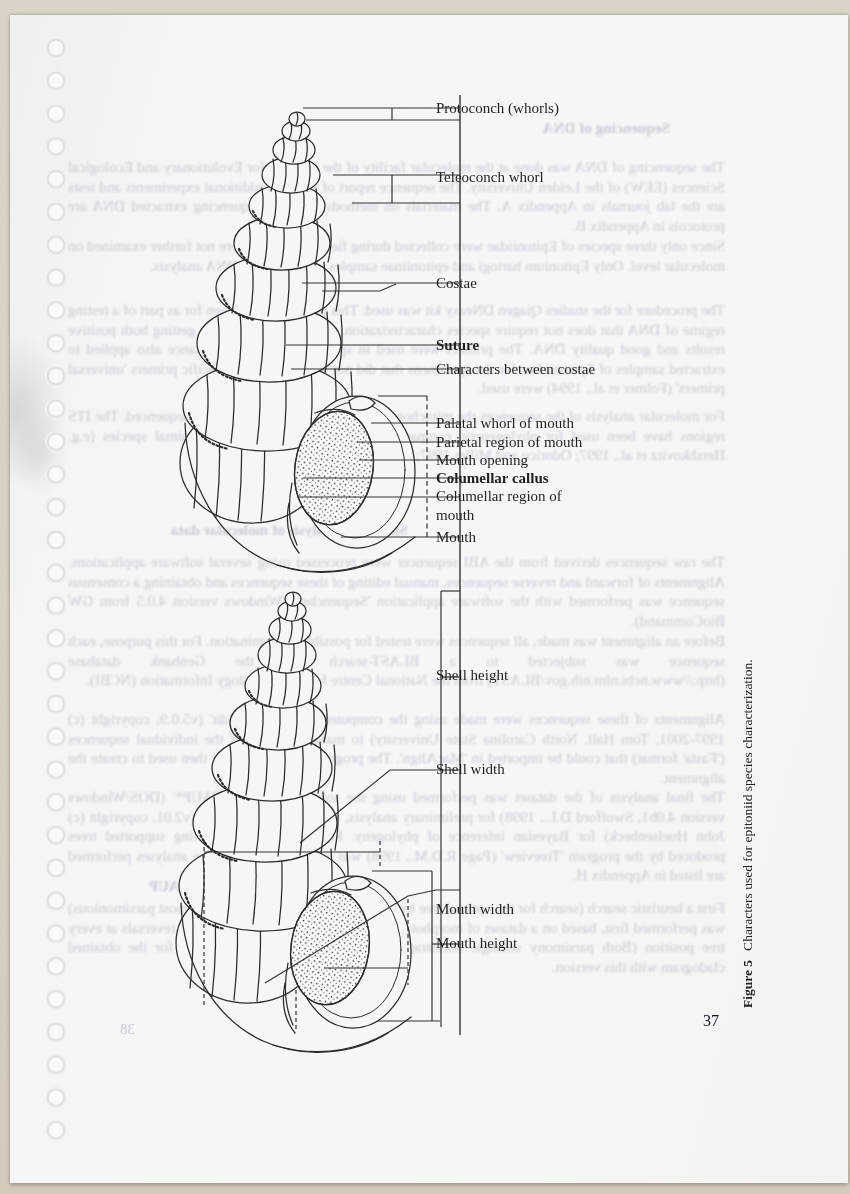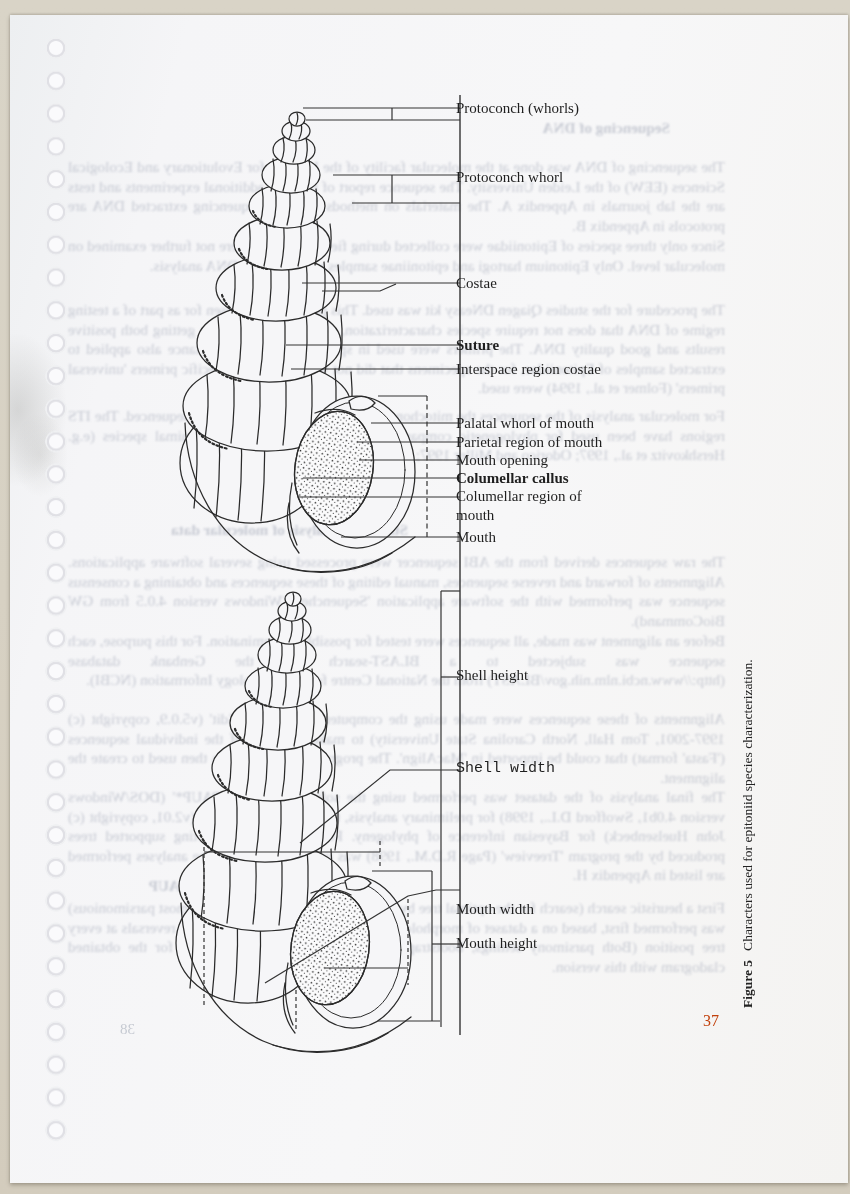--- a/index.html
+++ b/index.html
@@ -22,31 +22,31 @@
     background-size:24px 32.8px;background-repeat:repeat-y;
   }
   .bleed{
     position:absolute;z-index:1;color:#a9aebc;opacity:.6;
     font-size:15.2px;line-height:19.5px;text-align:justify;
     transform:scaleX(-1);filter:blur(1.05px);
   }
   .bleed.h{font-weight:bold;filter:blur(1.15px);text-align:left;}
   .figsvg{position:absolute;left:0;top:0;z-index:2;}
   .lbl{
-    position:absolute;left:456px;z-index:3;color:#1f1f1f;
+    position:absolute;left:436px;z-index:3;color:#1f1f1f;
     font-size:15px;line-height:18.5px;white-space:nowrap;
   }
   .lbl.wrap{white-space:normal;width:160px;}
   .caption{
     position:absolute;left:740px;top:1008px;z-index:3;
     transform:rotate(-90deg);transform-origin:0 0;
     font-size:13.5px;color:#222;white-space:nowrap;
   }
   .caption b{margin-right:9px;}
-  .pagenum{position:absolute;left:703px;top:1012px;z-index:3;font-size:16px;color:#c2410c;}
+  .pagenum{position:absolute;left:703px;top:1012px;z-index:3;font-size:16px;color:#0f172a;}
   .bleednum{
     position:absolute;left:120px;top:1021px;z-index:1;font-size:15px;color:#c6cad2;
     transform:scaleX(-1);filter:blur(.6px);
   }
 </style>
 </head>
 <body>
 
 <div class="paper"></div>
 <div class="holes"></div>
@@ -189,32 +189,32 @@
     <path d="M372,871 H432"></path>
       <path d="M432,871 V1021"></path>
       <path d="M378,1021 H440"></path>
     <path d="M432,944 H460"></path>
     <path d="M325,968 H408"></path>
     <path d="M296,990 V1030" stroke-dasharray="4 3"></path>
   </g>
 </svg>
 
 <div class="lbl" style="top:99px;">Protoconch (whorls)</div>
-<div class="lbl" style="top:168px;">Protoconch whorl</div>
+<div class="lbl" style="top:168px;">Teleoconch whorl</div>
 <div class="lbl" style="top:274px;">Costae</div>
 <div class="lbl" style="top:336px;font-weight:bold;">Suture</div>
-<div class="lbl" style="top:360px;">Interspace region costae</div>
+<div class="lbl" style="top:360px;">Characters between costae</div>
 <div class="lbl" style="top:414px;">Palatal whorl of mouth</div>
 <div class="lbl" style="top:433px;">Parietal region of mouth</div>
 <div class="lbl" style="top:451px;">Mouth opening</div>
 <div class="lbl" style="top:469px;font-weight:bold;">Columellar callus</div>
 <div class="lbl wrap" style="top:487px;">Columellar region of mouth</div>
 <div class="lbl" style="top:528px;">Mouth</div>
 <div class="lbl" style="top:666px;">Shell height</div>
-<div class="lbl" style="top:760px;font-family:Liberation Mono, monospace;">Shell width</div>
+<div class="lbl" style="top:760px;">Shell width</div>
 <div class="lbl" style="top:880px;margin-top:20px;">Mouth width</div>
 <div class="lbl" style="top:934px;">Mouth height</div>
 
 <div class="caption">
   <b>Figure 5</b><span>Characters used for epitoniid species characterization.</span>
 </div>
 
 <div class="pagenum">37</div>
 <div class="bleednum">38</div>
 

